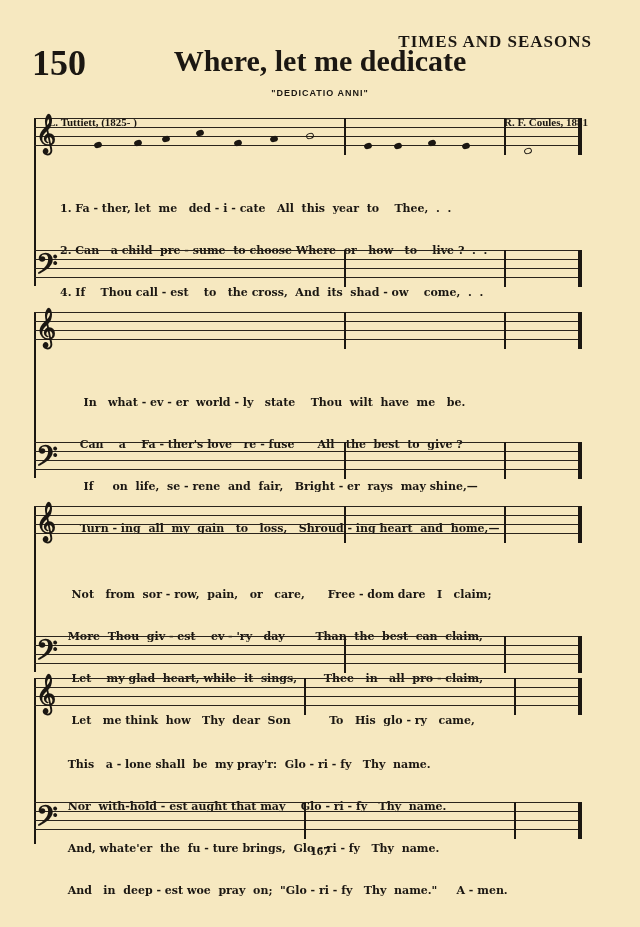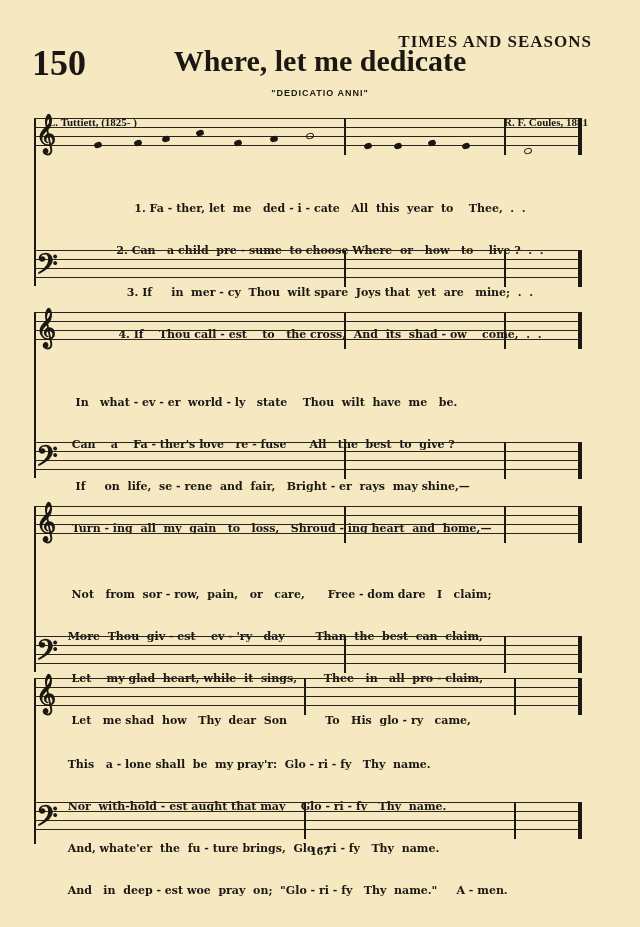--- a/index.html
+++ b/index.html
@@ -80,43 +80,42 @@
   <div class="note" style="left:162px;top:12px;"></div>
   <div class="note" style="left:200px;top:22px;"></div>
   <div class="note" style="left:236px;top:18px;"></div>
   <div class="note half" style="left:272px;top:15px;"></div>
   <div class="note" style="left:330px;top:25px;"></div>
   <div class="note" style="left:360px;top:25px;"></div>
   <div class="note" style="left:394px;top:22px;"></div>
   <div class="note" style="left:428px;top:25px;"></div>
   <div class="note half" style="left:490px;top:30px;"></div>
 </div>
-<div class="abs lyrics" style="top:174px;left:60px;text-align:center;">
+<div class="abs lyrics" style="top:174px;left:60px;">
   <div>1. Fa - ther, let  me   ded - i - cate   All  this  year  to    Thee,  .  .</div>
   <div>2. Can   a child  pre - sume  to choose Where  or   how   to    live ?  .  .</div>
-  <div>3. If     in  mer - cy  Thou  wilt spare  Joys that  yet  are   mine;  .  .</div>
   <div>4. If    Thou call - est    to   the cross,  And  its  shad - ow    come,  .  .</div>
 </div>
 <div class="abs staff" style="top:250px;">
   <div class="lines"></div>
   <span class="clef" style="left:2px;top:0px;">𝄢</span>
   <div class="bar" style="left:310px;"></div>
   <div class="bar" style="left:470px;"></div>
   <div class="bar endbar" style="left:544px;"></div>
 </div>
 
 <div class="brace" style="top:312px;height:166px;"></div>
 <div class="abs staff" style="top:312px;">
   <div class="lines"></div>
   <span class="clef" style="left:2px;top:-2px;">𝄞</span>
   <div class="bar" style="left:310px;"></div>
   <div class="bar" style="left:470px;"></div>
   <div class="bar endbar" style="left:544px;"></div>
 </div>
-<div class="abs lyrics" style="top:368px;left:64px;">
+<div class="abs lyrics" style="top:368px;left:72px;">
   <div>   In   what - ev - er  world - ly   state    Thou  wilt  have  me   be.</div>
   <div>  Can    a    Fa - ther's love   re - fuse      All   the  best  to  give ?</div>
   <div>   If     on  life,  se - rene  and  fair,   Bright - er  rays  may shine,—</div>
   <div>  Turn - ing  all  my  gain   to   loss,   Shroud - ing heart  and  home,—</div>
 </div>
 <div class="abs staff" style="top:442px;">
   <div class="lines"></div>
   <span class="clef" style="left:2px;top:0px;">𝄢</span>
   <div class="bar" style="left:310px;"></div>
   <div class="bar" style="left:470px;"></div>
@@ -128,21 +127,21 @@
   <div class="lines"></div>
   <span class="clef" style="left:2px;top:-2px;">𝄞</span>
   <div class="bar" style="left:310px;"></div>
   <div class="bar" style="left:470px;"></div>
   <div class="bar endbar" style="left:544px;"></div>
 </div>
 <div class="abs lyrics" style="top:560px;left:60px;">
   <div>   Not   from  sor - row,  pain,   or   care,      Free - dom dare   I   claim;</div>
   <div>  More  Thou  giv - est    ev - 'ry   day        Than  the  best  can  claim,</div>
   <div>   Let    my glad  heart, while  it  sings,       Thee   in   all  pro - claim,</div>
-  <div>   Let   me shad  how   Thy  dear  Son          To   His  glo - ry   came,</div>
+  <div>   Let   me think  how   Thy  dear  Son          To   His  glo - ry   came,</div>
 </div>
 <div class="abs staff" style="top:636px;">
   <div class="lines"></div>
   <span class="clef" style="left:2px;top:0px;">𝄢</span>
   <div class="bar" style="left:310px;"></div>
   <div class="bar" style="left:470px;"></div>
   <div class="bar endbar" style="left:544px;"></div>
 </div>
 
 <div class="brace" style="top:678px;height:166px;"></div>

